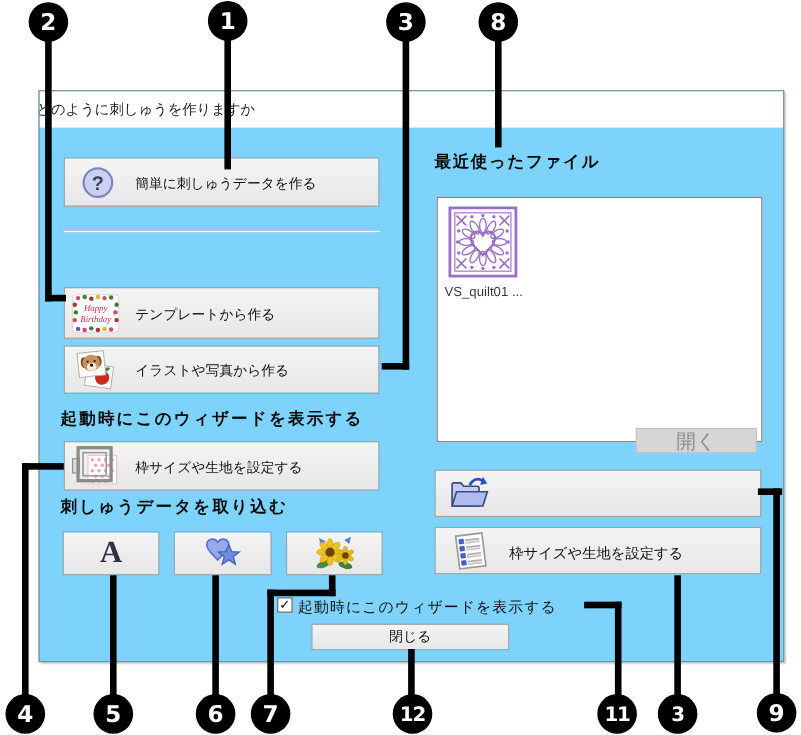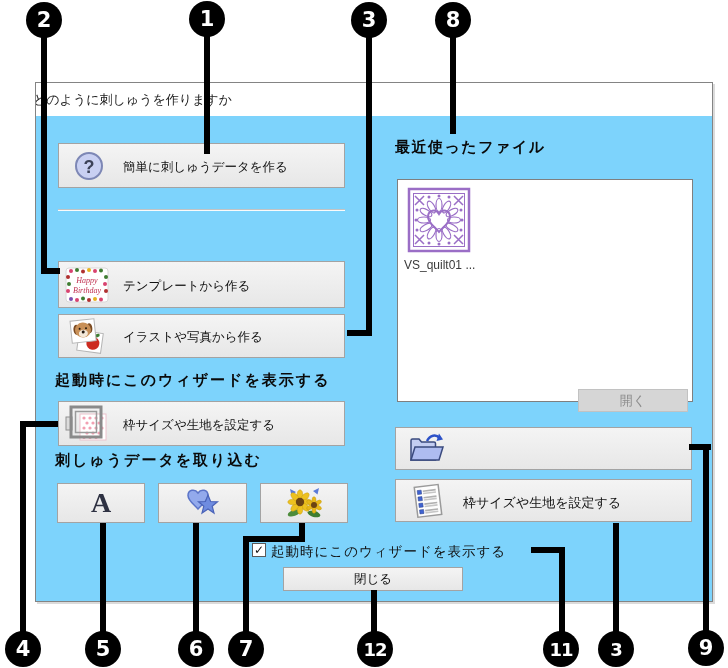--- a/index.html
+++ b/index.html
@@ -16,21 +16,21 @@
   .btn{background:linear-gradient(#f4f4f4,#e7e7e7);border:1px solid #a3a3a3;
        display:flex;align-items:center;box-sizing:border-box;cursor:default;}
   .btn .lbl{font-size:12.5px;color:#111;white-space:nowrap;}
   .heading{font-size:15px;font-weight:bold;color:#0a0a0a;letter-spacing:2px;white-space:nowrap;}
   .sep{height:1px;background:#c3c3c3;border-bottom:1px solid #fafafa;}
   
   .listbox{background:#fff;border:1px solid #7f7f7f;box-sizing:border-box;}
   .filelabel{font-size:12px;color:#3a3a3a;white-space:nowrap;}
   .btn-disabled{background:#d6d6d6;border:1px solid #c2c2c2;display:flex;align-items:center;
                 justify-content:center;box-sizing:border-box;}
-  .btn-disabled .lbl{font-size:13px;color:#8d8d8d;}
+  .btn-disabled .lbl{font-size:18px;color:#8d8d8d;}
   
   .checkbox{width:14px;height:14px;background:#fff;border:1px solid #5a5a5a;box-sizing:border-box;
             display:flex;align-items:center;justify-content:center;font-size:12px;line-height:12px;
             color:#111;font-weight:bold;}
   .chklabel{font-size:13.5px;color:#111;letter-spacing:1px;white-space:nowrap;}
   .btn-close{display:flex;align-items:center;justify-content:center;}
   
   .cline{background:#000;z-index:40;}
   .badge{width:36px;height:36px;border-radius:50%;background:#000;color:#fff;z-index:50;
          display:flex;align-items:center;justify-content:center;

